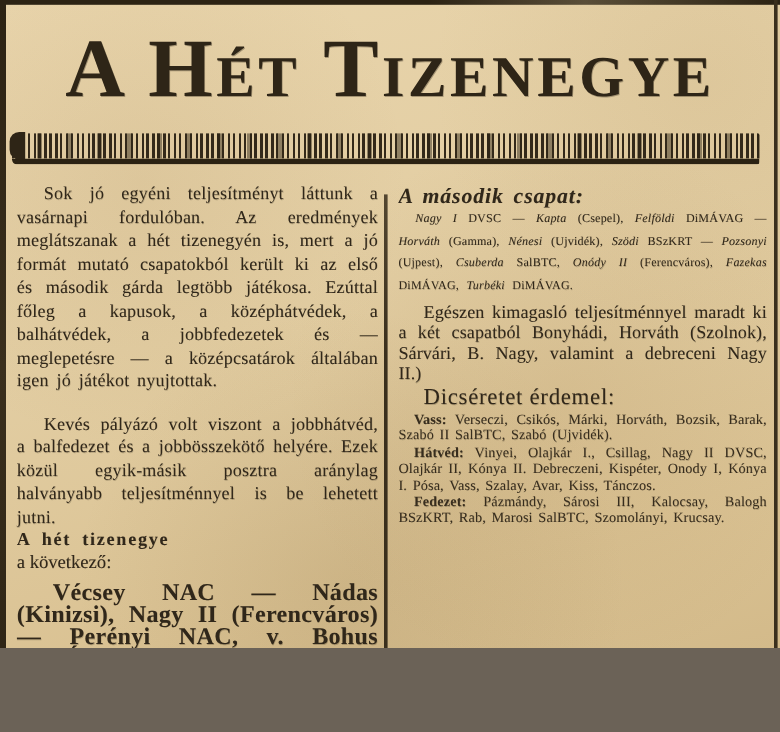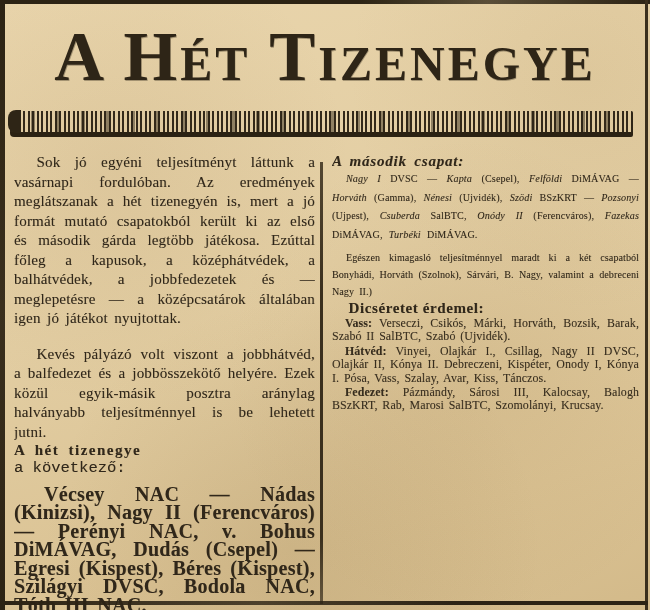--- a/index.html
+++ b/index.html
@@ -1,21 +1,21 @@
 <!DOCTYPE html>
 <html lang="hu"><head>
 <meta charset="utf-8">
 <style>
   html, body { margin: 0; padding: 0; background: #6b6257; }
   * { box-sizing: border-box; }
 
   .clipping {
     position: relative;
     width: 650px;
-    height: 610px;
+    height: 540px;
     overflow: hidden;
     font-family: "Liberation Serif", "DejaVu Serif", serif;
     color: #30271a;
     background:
       radial-gradient(circle at 18% 28%, rgba(146,110,58,0.10), rgba(146,110,58,0) 34%),
       radial-gradient(circle at 72% 62%, rgba(146,110,58,0.12), rgba(146,110,58,0) 40%),
       radial-gradient(circle at 45% 90%, rgba(120,92,48,0.14), rgba(120,92,48,0) 38%),
       radial-gradient(circle at 90% 12%, rgba(160,126,70,0.10), rgba(160,126,70,0) 30%),
       linear-gradient(165deg, #e9d5ac 0%, #e2cda2 45%, #dac293 80%, #d3ba8a 100%);
     text-shadow: 0.4px 0.4px 0 rgba(48,38,24,0.25);
@@ -82,46 +82,46 @@
   .body-text {
     font-size: 15px; line-height: 19.5px;
     letter-spacing: 0.2px; word-spacing: 2.5px;
     text-indent: 1.5em;
   }
   .left-heading {
     margin: 9px 0 4px 0;
     text-align: center; font-weight: 700;
     font-size: 15px; letter-spacing: 1.5px; word-spacing: 4px;
   }
-  .intro-line { font-size: 15.5px; line-height: 19.5px; text-indent: 0; font-family: Liberation Mono, monospace; }
+  .intro-line { font-size: 15.5px; line-height: 19.5px; text-indent: 0; }
   .team-list {
     margin-top: 6px !important;
     font-weight: 700; font-size: 20px; line-height: 18.5px;
     letter-spacing: 0.3px; word-spacing: 3px; text-indent: 1.5em;
   }
 
   
   .right-heading {
     margin: 0 0 3px 0;
     text-align: center; font-style: italic; font-weight: 700;
-    font-size: 15px; letter-spacing: 0.8px; word-spacing: 3px;
+    font-size: 18px; letter-spacing: 0.8px; word-spacing: 3px;
   }
   .second-team {
     font-size: 10px; line-height: 18.5px;
     letter-spacing: 0.2px; word-spacing: 3.5px; text-indent: 1.4em;
   }
   .second-team .it { font-style: italic; }
   .outstanding {
     margin-top: 5px !important;
-    font-size: 10px; line-height: 17px;
+    font-size: 15px; line-height: 17px;
     letter-spacing: 0.1px; word-spacing: 2.5px; text-indent: 1.4em;
   }
   .praise-heading {
     margin: 8px 0 3px 0;
-    font-weight: 700; font-size: 15px; letter-spacing: 0.6px;
+    font-weight: 400; font-size: 19px; letter-spacing: 0.6px;
     text-indent: 1.1em;
   }
   .praise {
     font-size: 11.8px; line-height: 13.4px;
     letter-spacing: 0.15px; word-spacing: 1.6px; text-indent: 1.1em;
     color: #372d1e;
   }
   .praise + .praise { margin-top: 1px !important; }
   .praise .pos { font-weight: 700; }
 </style>

